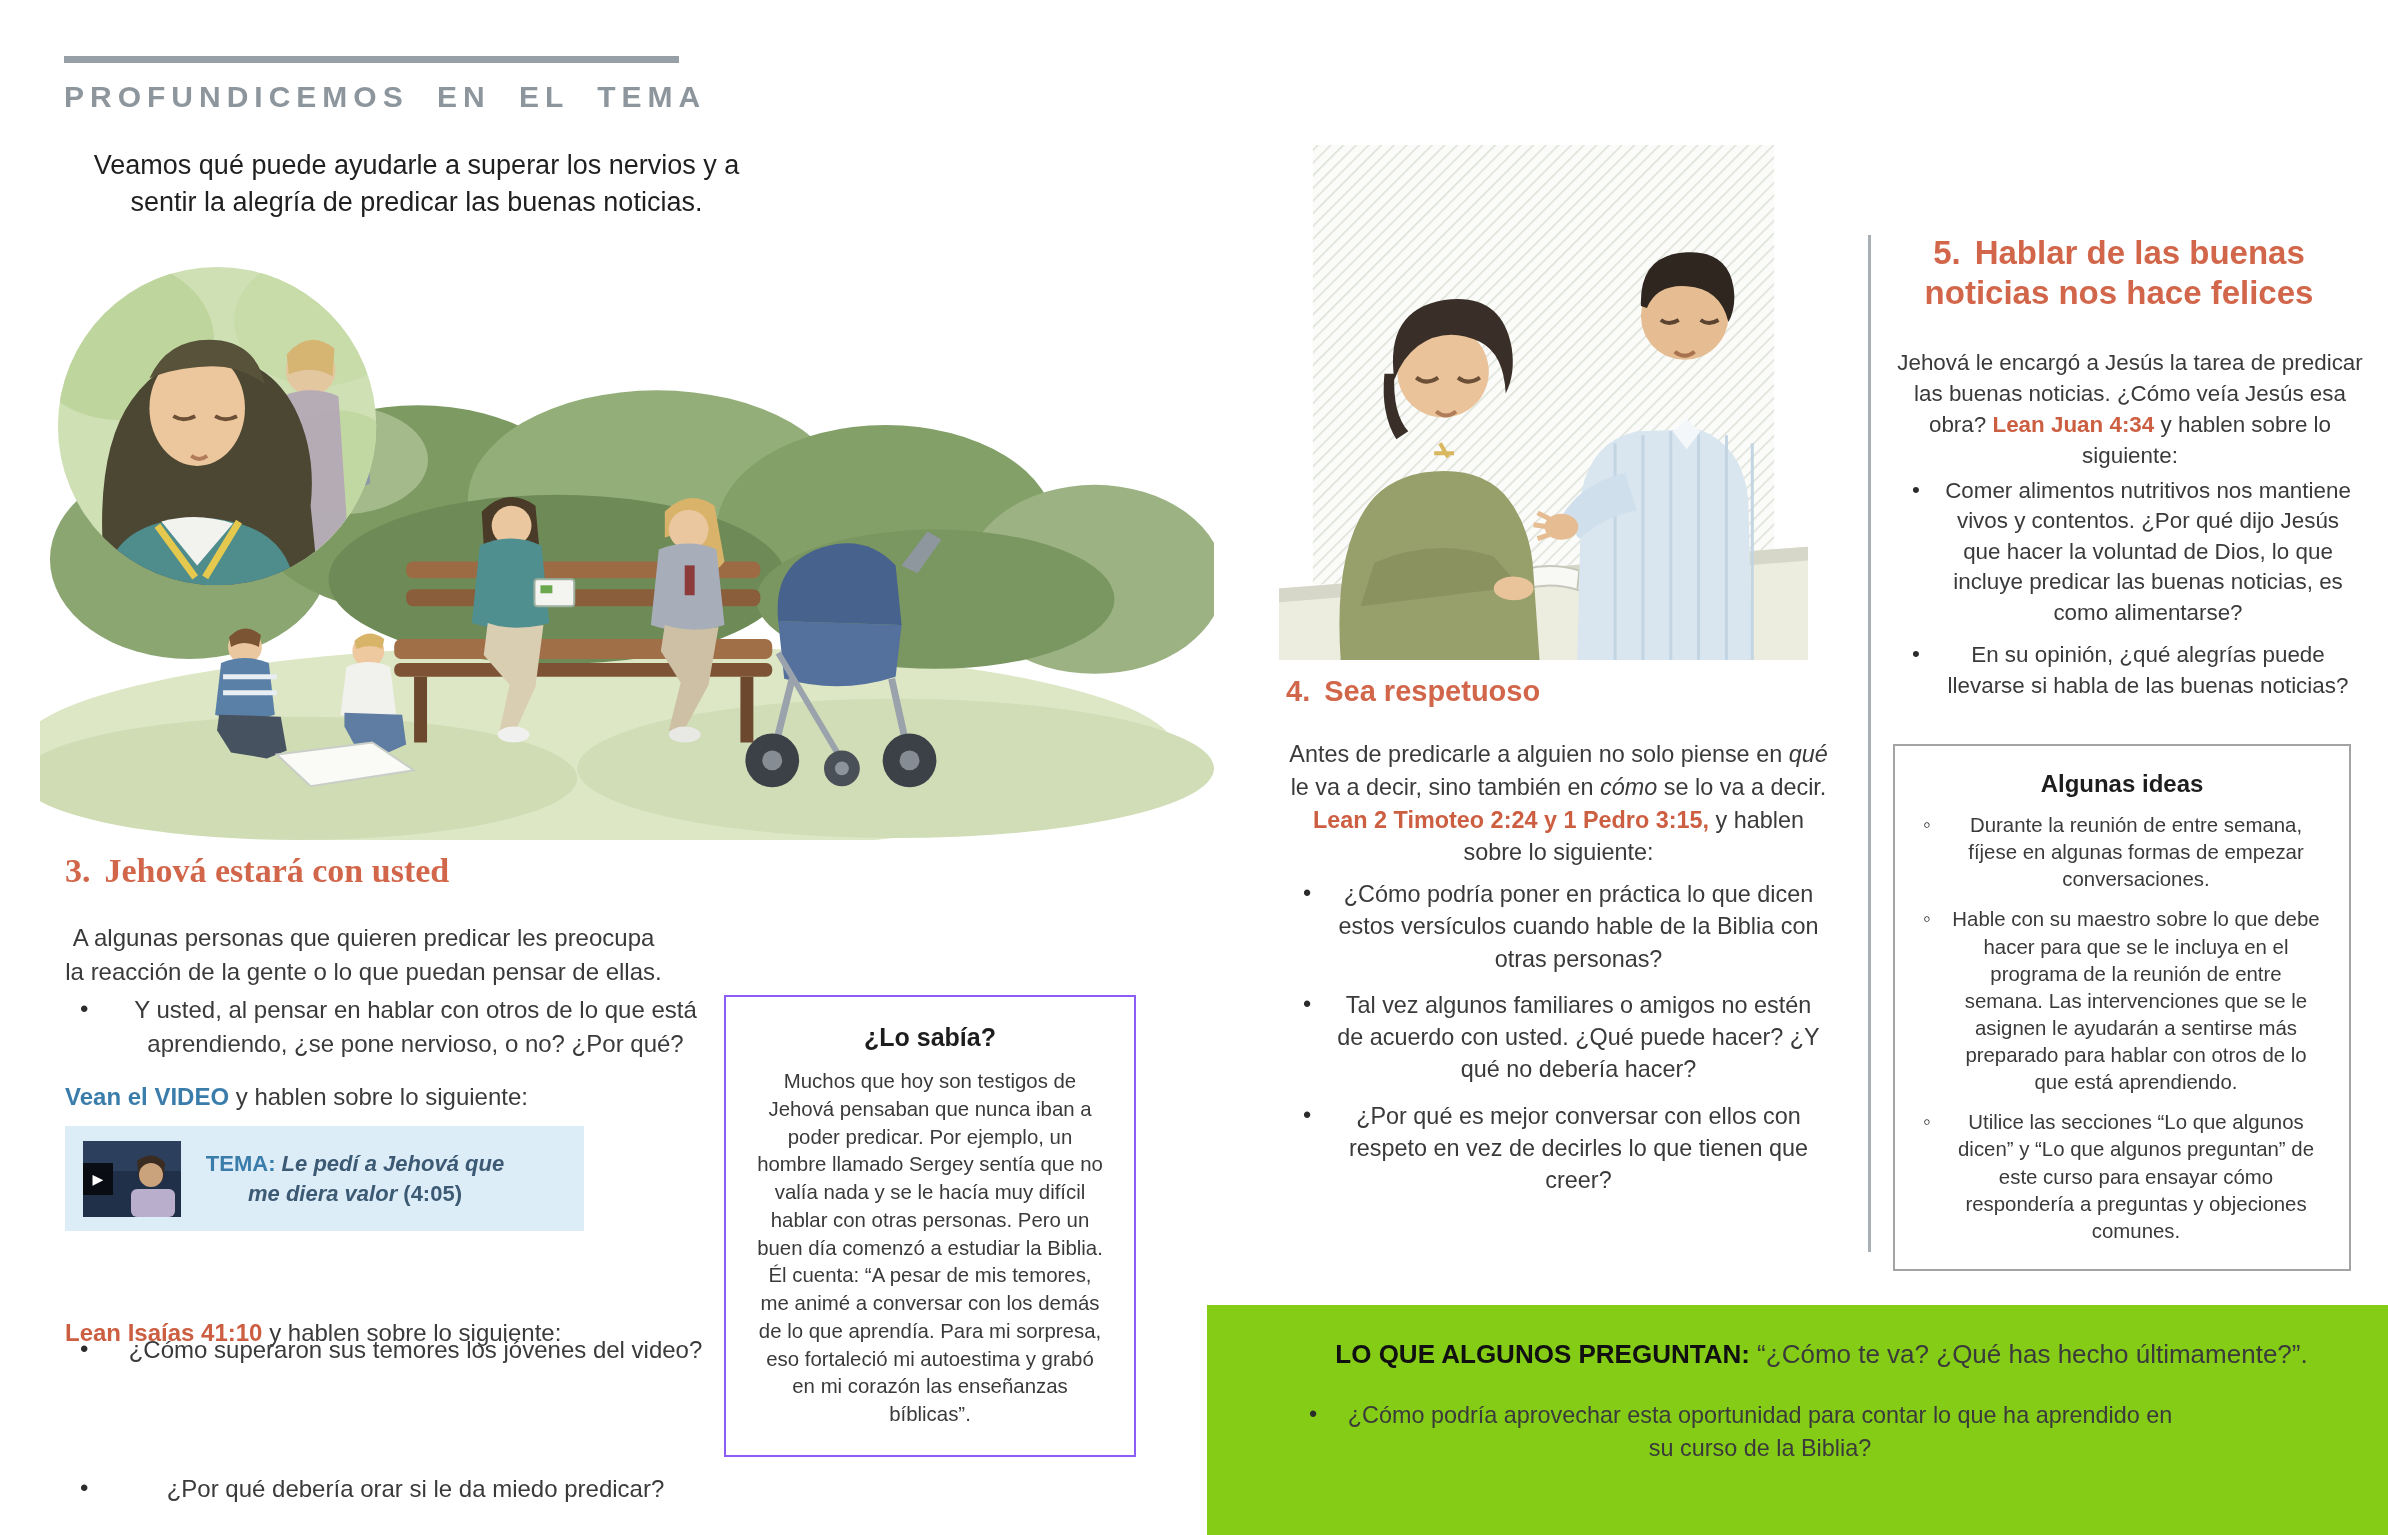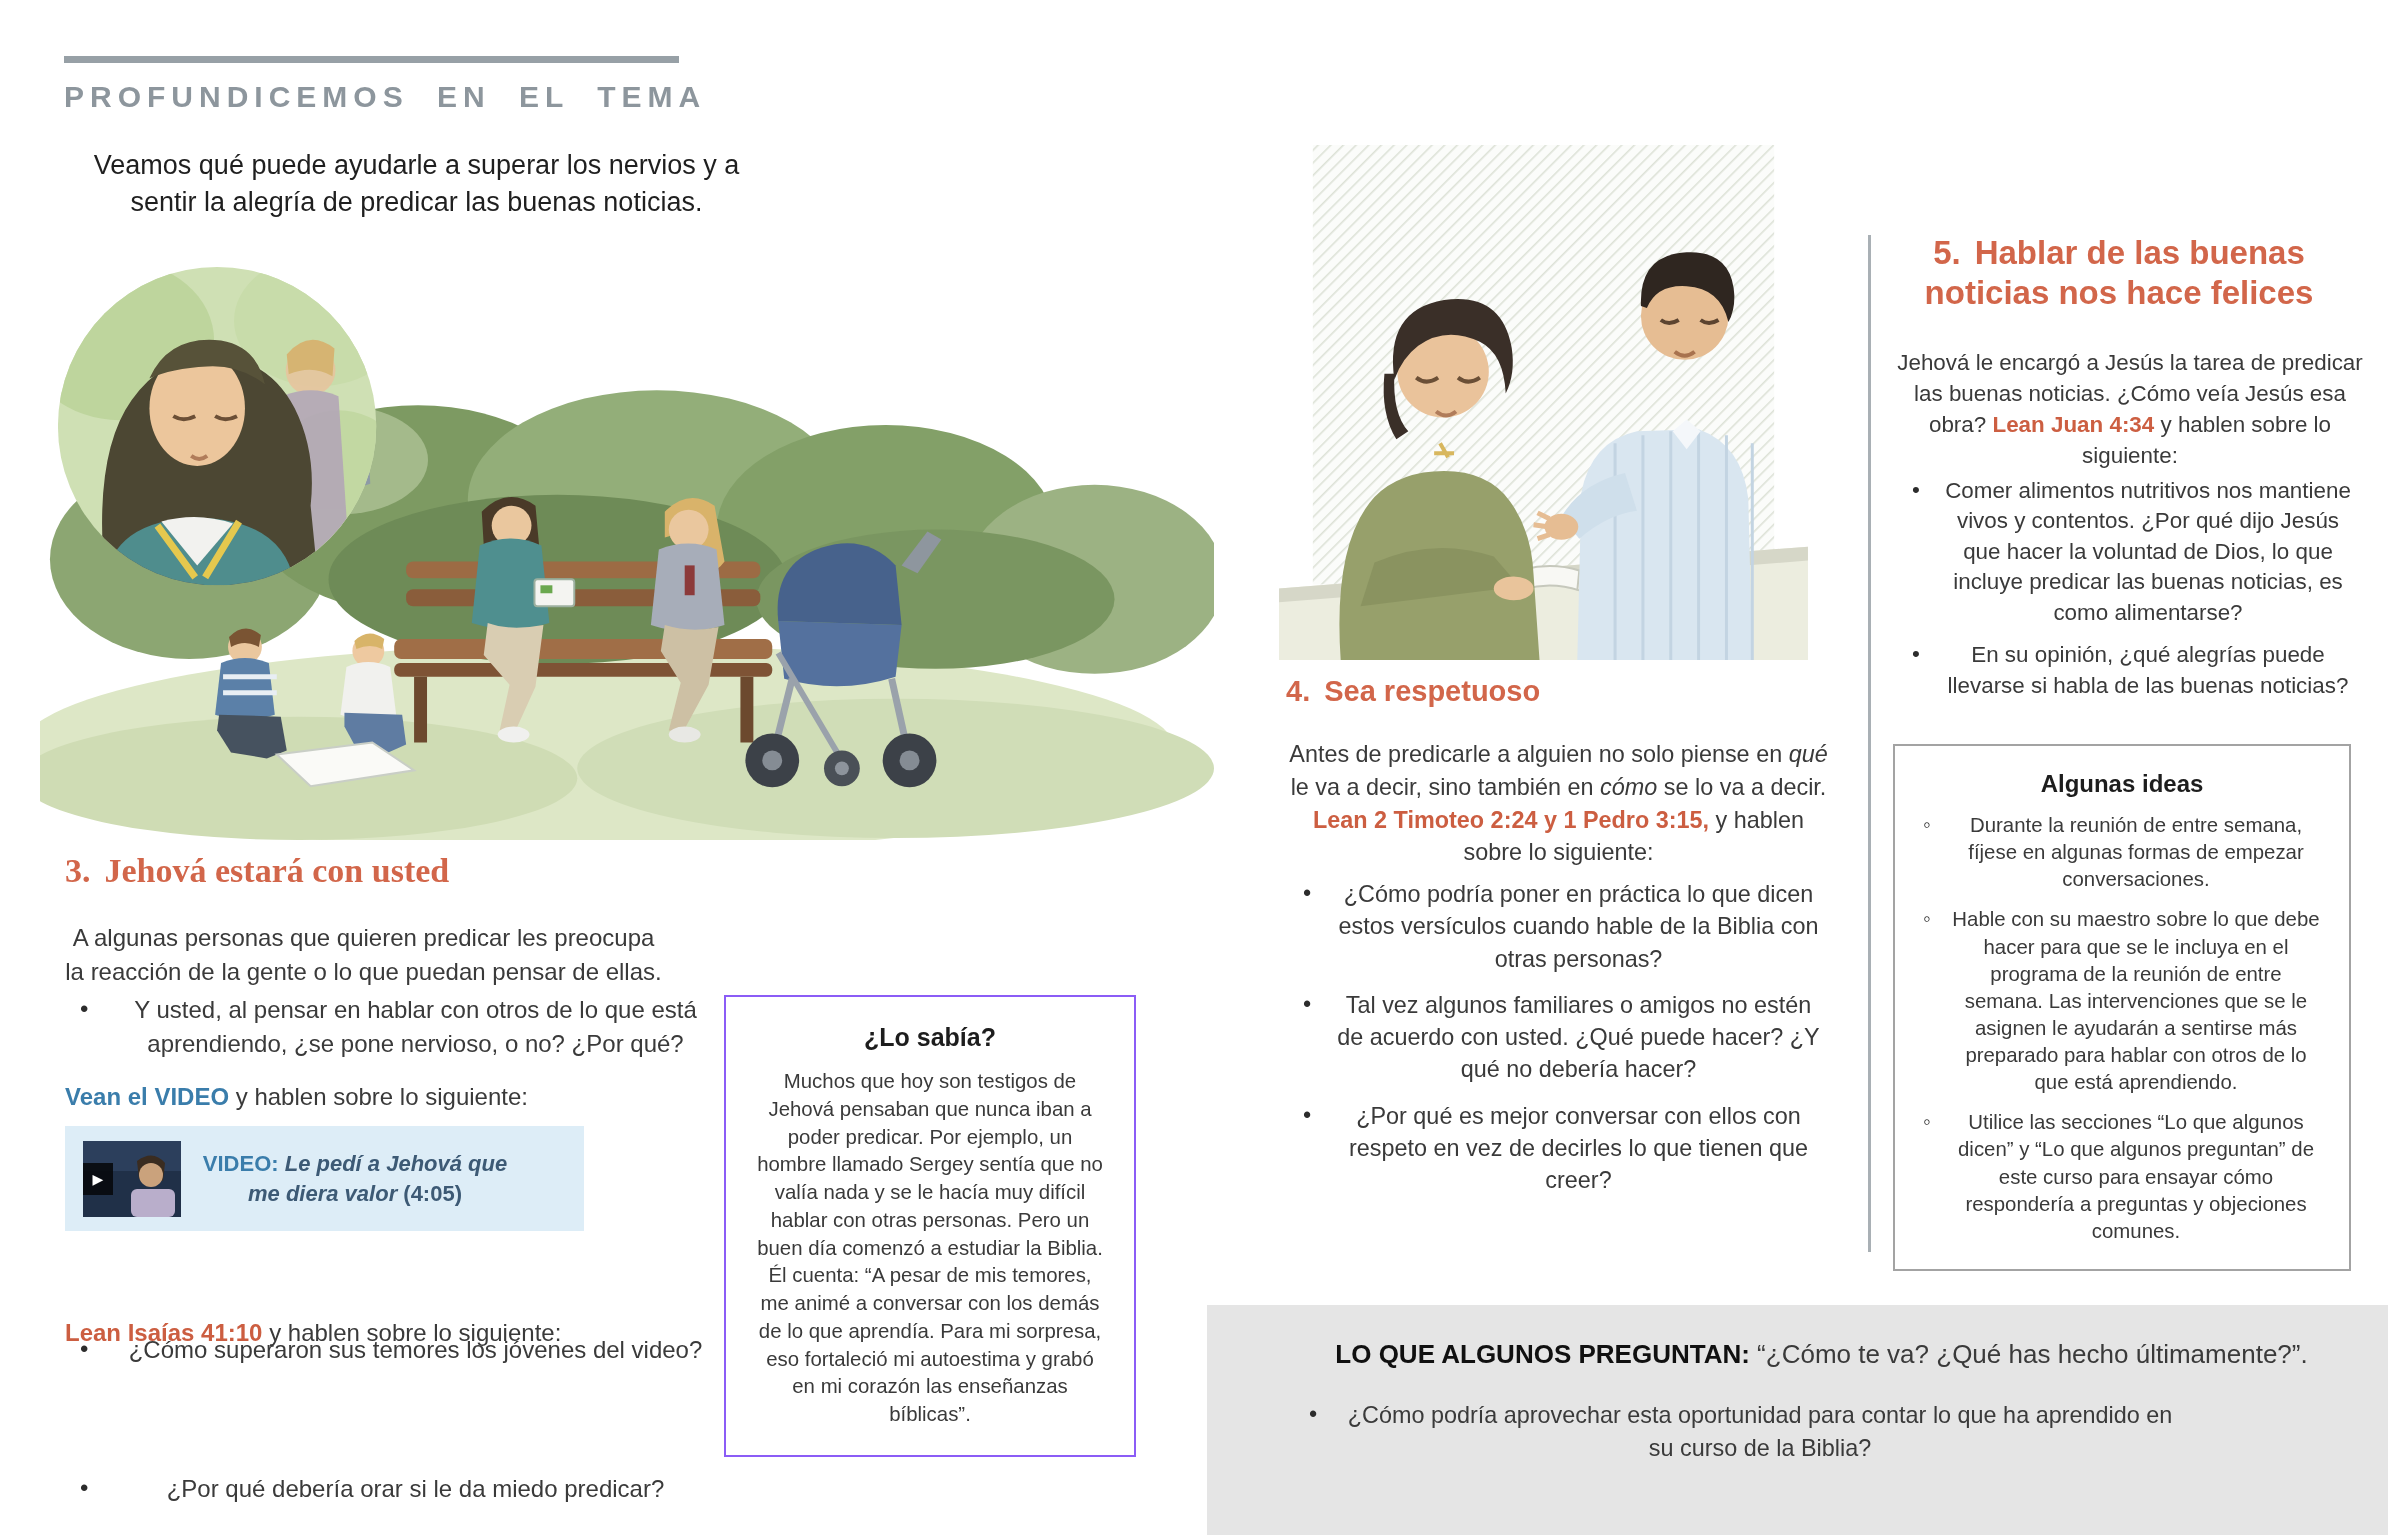--- a/index.html
+++ b/index.html
@@ -72,21 +72,21 @@
   .s5-bullets .bullet { margin-bottom:12px; font-size:22.4px; line-height:1.36; }
 
   
   .ideas-box { left:1893px; top:744px; width:458px; border:2px solid #a3a3a3; background:#fff; padding:24px 26px; }
   .ideas-title { font-size:24px; font-weight:700; color:#1d1d1d; margin-bottom:14px; }
   .idea { position:relative; padding-left:28px; font-size:20.4px; line-height:1.33; margin-bottom:13px; color:#3a3a3a; }
   .idea::before { content:"◦"; position:absolute; left:2px; top:-2px; font-size:22px; color:#3a3a3a; }
   .idea:last-child { margin-bottom:0; }
 
   
-  .footer-panel { left:1207px; top:1305px; width:1181px; height:230px; background:#e5e5e5; }
+  .footer-panel { left:1207px; top:1305px; width:1181px; height:230px; background:#84cc16; }
   .footer-line { position:absolute; left:77px; top:34px; width:1075px; font-size:26px; color:#3a3a3a; }
   .footer-label { font-weight:700; color:#101010; }
   .footer-bullet { position:absolute; left:100px; top:94px; width:876px; font-size:23.4px; line-height:1.42; }
 </style>
 </head>
 <body>
 
 <div id="page">
 
   <div class="abs kicker-rule"></div>
@@ -200,21 +200,21 @@
     <div class="thumb">
       <svg width="98" height="76" viewBox="0 0 98 76">
         <rect width="98" height="76" fill="#203048"></rect>
         <rect width="98" height="30" fill="#2c3f5c"></rect>
         <path d="M54 20 q16 -12 28 2 l-2 18 q-14 -8 -24 -2 z" fill="#3a2c20"></path>
         <circle cx="68" cy="34" r="12" fill="#caa27c"></circle>
         <rect x="48" y="48" width="44" height="28" rx="6" fill="#b9aecb"></rect>
       </svg>
       <span class="play-badge">▶</span>
     </div>
-    <p class="vtext"><span class="vlabel">VIDEO:</span><span class="vtitle"> Le pedí a Jehová que me diera valor </span><span class="vdur">(4:05)</span></p>
+    <p class="vtext"><span class="vlabel">TEMA:</span><span class="vtitle"> Le pedí a Jehová que me diera valor </span><span class="vdur">(4:05)</span></p>
   </div>
 
   <p class="abs body-t bullet s3-b2">¿Cómo superaron sus temores los jóvenes del video?</p>
   <p class="abs s3-scrip"><a class="lk-or">Lean Isaías 41:10</a><span> y hablen sobre lo siguiente:</span></p>
   <p class="abs body-t bullet s3-b3">¿Por qué debería orar si le da miedo predicar?</p>
 
   <div class="abs know-box">
     <p class="know-title">¿Lo sabía?</p>
     <p class="know-body">Muchos que hoy son testigos de Jehová pensaban que nunca iban a poder predicar. Por ejemplo, un hombre llamado Sergey sentía que no valía nada y se le hacía muy difícil hablar con otras personas. Pero un buen día comenzó a estudiar la Biblia. Él cuenta: “A pesar de mis temores, me animé a conversar con los demás de lo que aprendía. Para mi sorpresa, eso fortaleció mi autoestima y grabó en mi corazón las enseñanzas bíblicas”.</p>
   </div>

